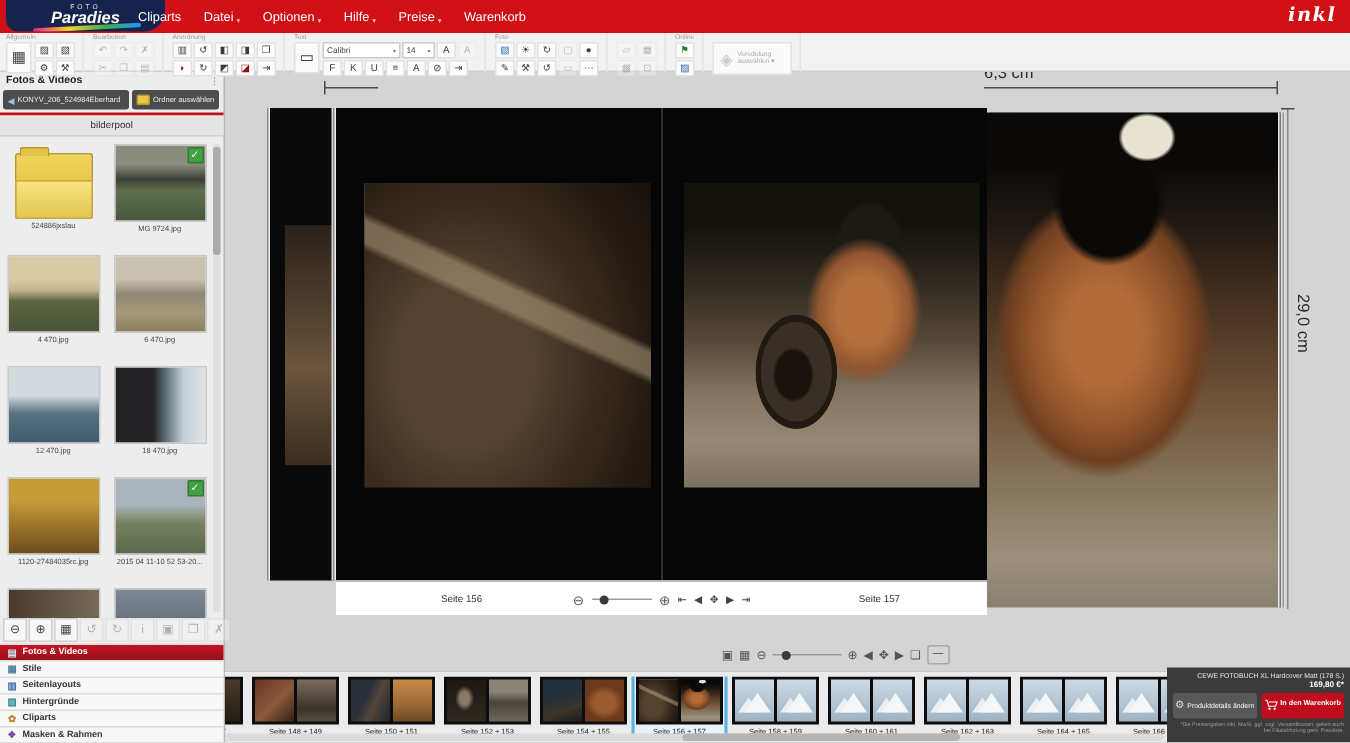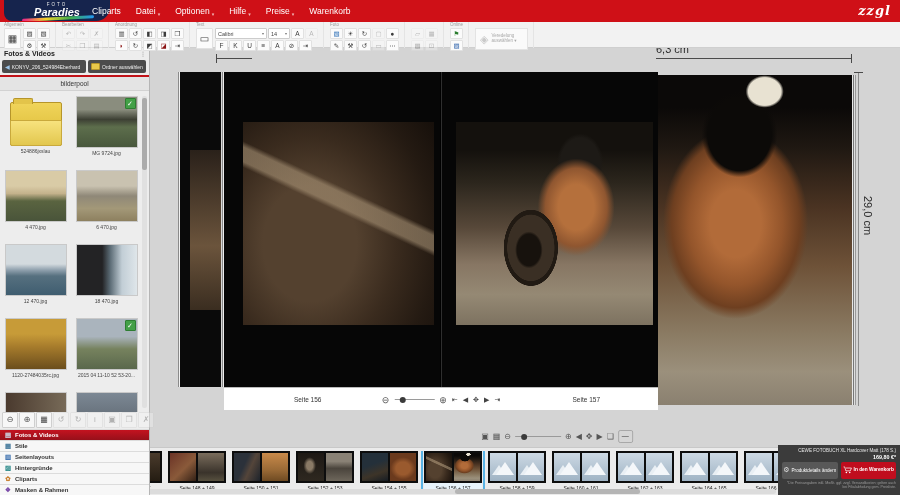--- a/index.html
+++ b/index.html
@@ -156,21 +156,21 @@
       <div class="logo-swoosh"></div>
     </div>
     <div class="menus" id="menus">
         <span class="menu-item">Cliparts</span>
         <span class="menu-item">Datei<span class="caret">▾</span></span>
         <span class="menu-item">Optionen<span class="caret">▾</span></span>
         <span class="menu-item">Hilfe<span class="caret">▾</span></span>
         <span class="menu-item">Preise<span class="caret">▾</span></span>
         <span class="menu-item">Warenkorb</span>
       </div>
-    <div class="brand">zzgl</div>
+    <div class="brand">inkl</div>
   </div>
 
   <div class="toolbar" id="toolbar">
       <div class="tb-group">
         <div class="tb-label">Allgemein</div>
         <div class="tb-body">
           <div class="tbi tbi-big">▦</div>
           <div class="tb-col">
             <div class="tb-row">
               <div class="tbi">▨</div>

